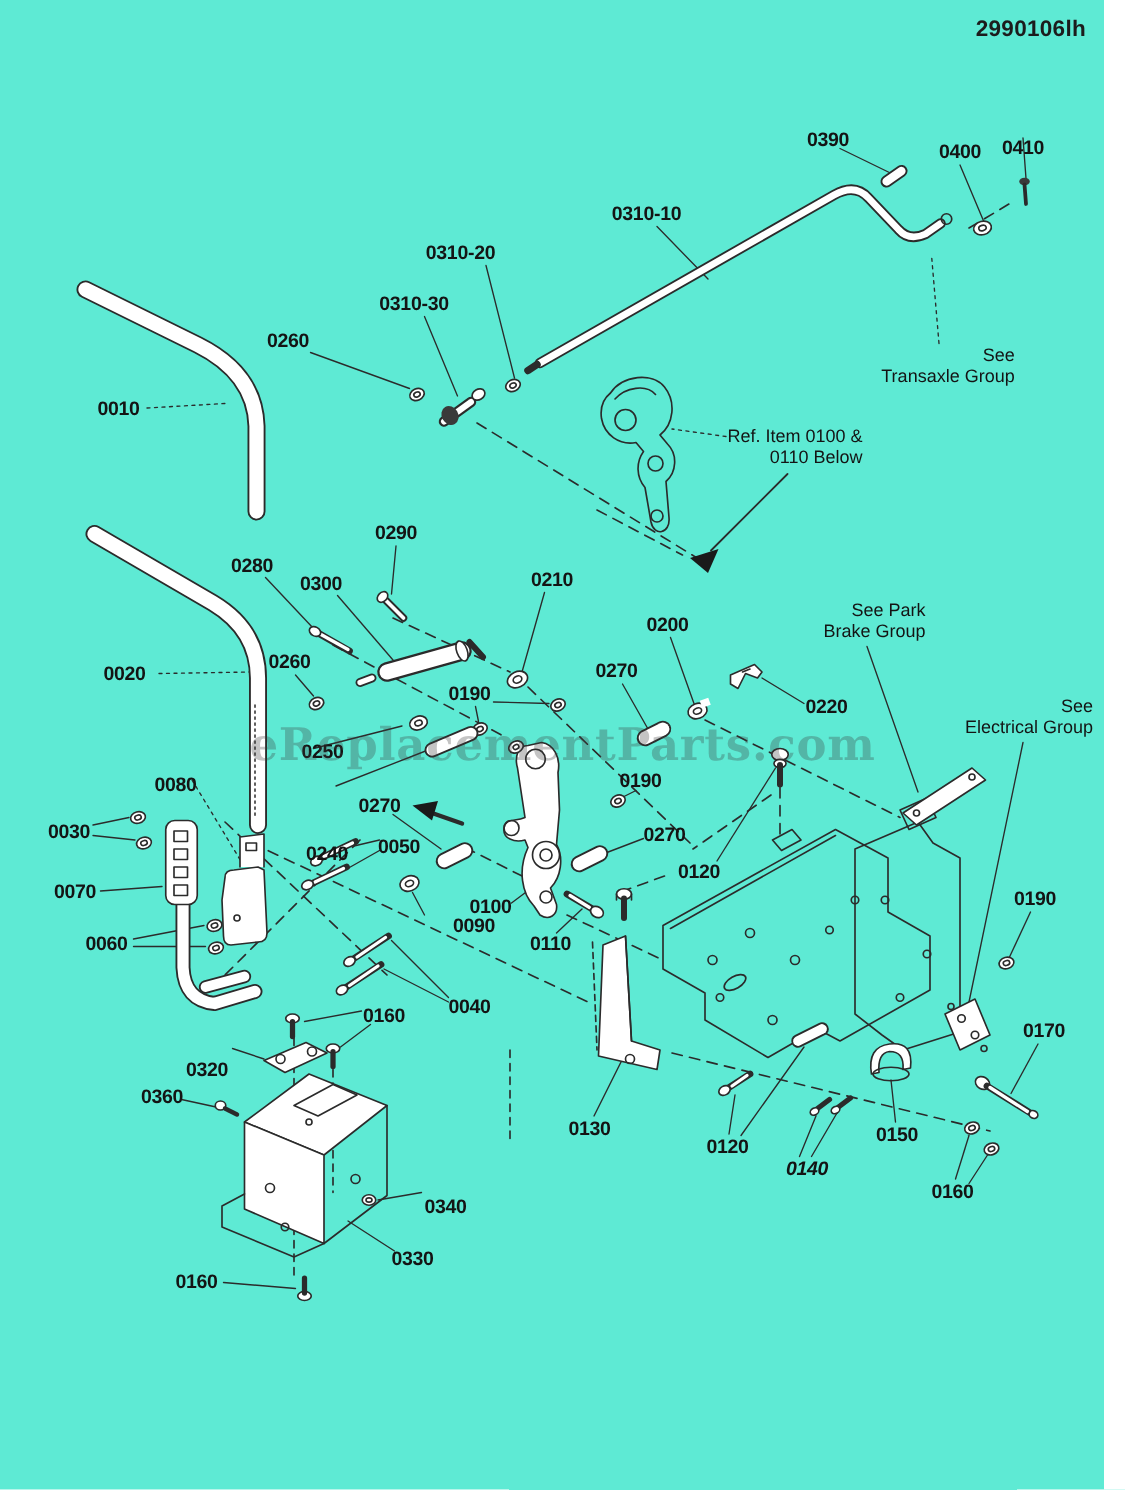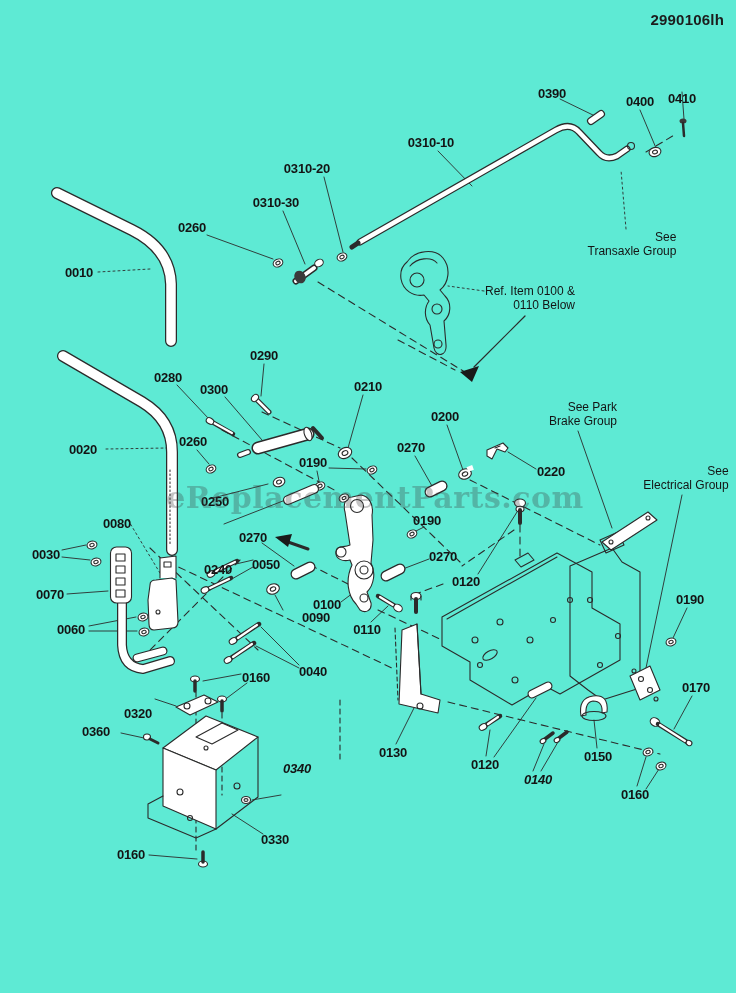--- a/index.html
+++ b/index.html
@@ -477,26 +477,26 @@
       <div class="callout" style="left: 50px; top: 594px;">0070</div>
       <div class="callout" style="left: 690px; top: 599px;">0190</div>
       <div class="callout" style="left: 327px; top: 604px;">0100</div>
       <div class="callout" style="left: 284px; top: 617px; margin-left: 32px;">0090</div>
       <div class="callout" style="left: 367px; top: 629px;">0110</div>
       <div class="callout" style="left: 71px; top: 629px;">0060</div>
       <div class="callout" style="left: 313px; top: 671px;">0040</div>
       <div class="callout" style="left: 256px; top: 677px;">0160</div>
       <div class="callout" style="left: 696px; top: 687px;">0170</div>
       <div class="callout" style="left: 138px; top: 697px; margin-top: 16px;">0320</div>
-      <div class="callout" style="left: 96px; top: 731px;">0360</div>
+      <div class="callout" style="left: 108px; top: 731px;">0360</div>
       <div class="callout" style="left: 393px; top: 752px;">0130</div>
       <div class="callout" style="left: 598px; top: 756px;">0150</div>
       <div class="callout" style="left: 485px; top: 764px;">0120</div>
       <div class="callout" style="left: 538px; top: 779px; font-style: italic;">0140</div>
-      <div class="callout" style="left: 297px; top: 768px; font-style: italic;">0340</div>
+      <div class="callout" style="left: 297px; top: 804px;">0340</div>
       <div class="callout" style="left: 635px; top: 794px;">0160</div>
       <div class="callout" style="left: 275px; top: 839px;">0330</div>
       <div class="callout" style="left: 131px; top: 854px;">0160</div>
       <div class="note" style="left: 632px; top: 244px;">See<br>Transaxle Group</div>
       <div class="note" style="left: 530px; top: 298px;">Ref. Item 0100 &amp;<br>0110 Below</div>
       <div class="note" style="left: 583px; top: 414px;">See Park<br>Brake Group</div>
       <div class="note" style="left: 686px; top: 478px;">See<br>Electrical Group</div>
     </div>
 
   <div class="watermark">eReplacementParts.com</div>

